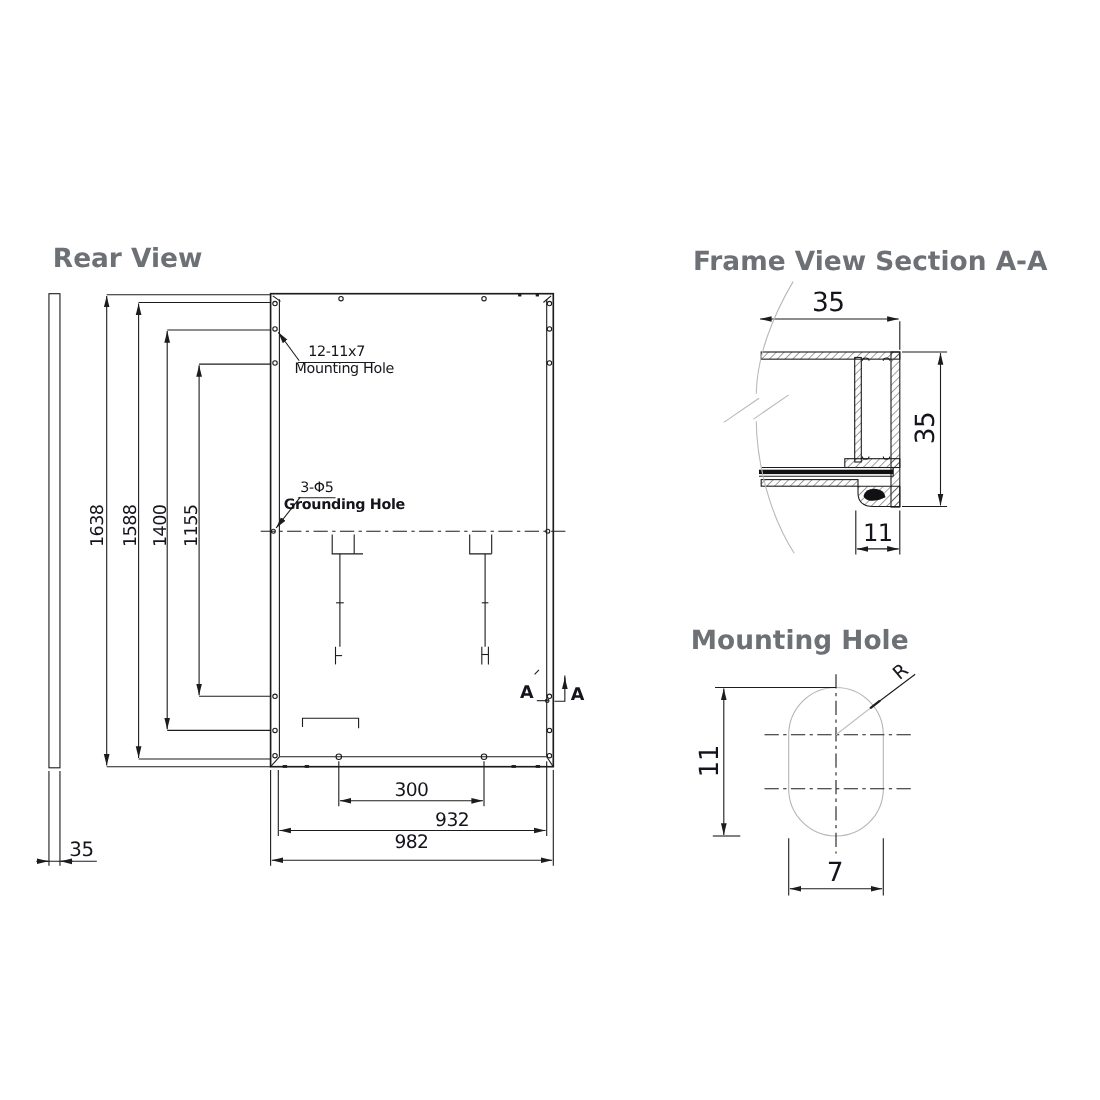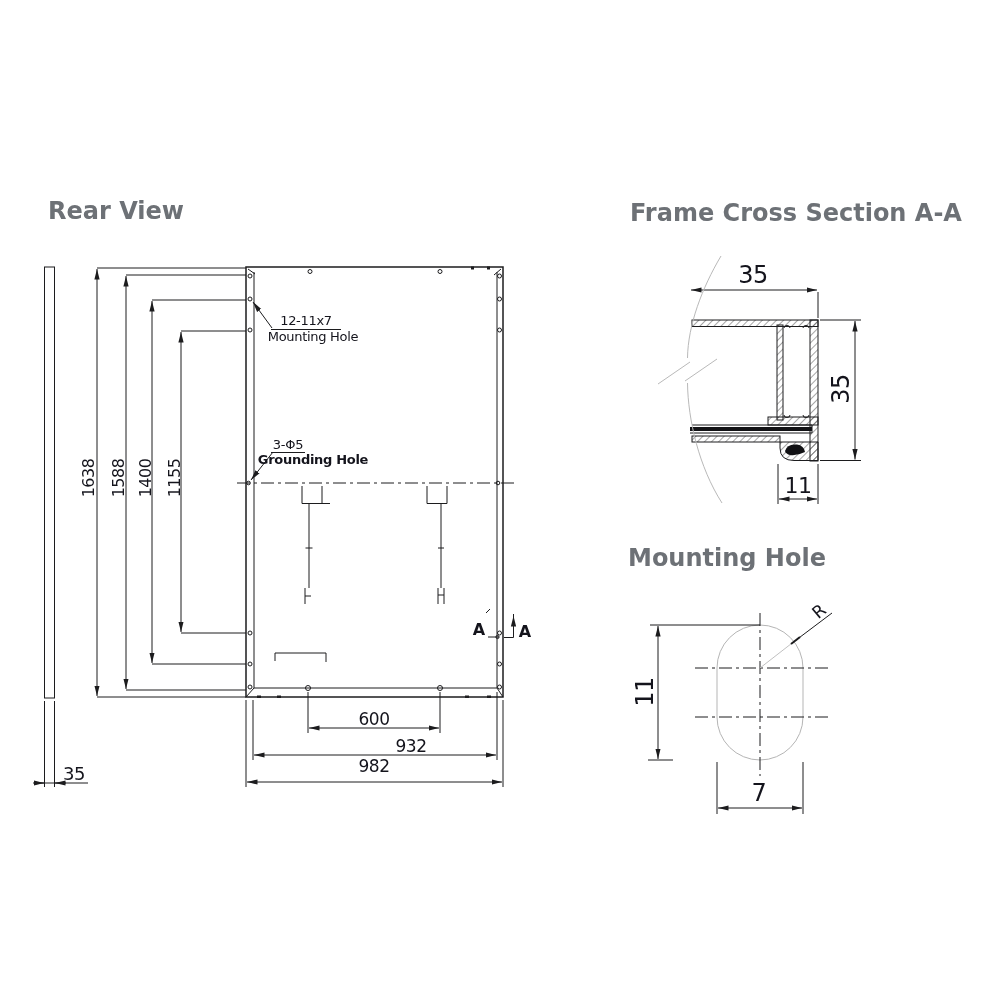--- a/index.html
+++ b/index.html
@@ -1,20 +1,20 @@
 <!DOCTYPE html>
 <html><head>
 <meta charset="utf-8">
 <style>
   html,body{margin:0;padding:0;background:#fff;}
   .canvas{position:relative;width:1000px;height:1000px;background:#ffffff;overflow:hidden;
           font-family:"DejaVu Sans","Liberation Sans",sans-serif;}
   svg.linework{position:absolute;left:0;top:0;}
   .txt{position:absolute;color:#14141c;white-space:nowrap;transform:translate(-50%,-50%);}
-  .title{position:absolute;font-weight:bold;font-size:24px;color:#6d7176;white-space:nowrap;}
+  .title{position:absolute;font-weight:bold;font-size:24px;color:#6d7176;white-space:nowrap;margin-top:24px;}
   .dim-s{font-size:16px;letter-spacing:-0.5px;}
   .dim-m{font-size:17px;letter-spacing:-0.5px;}
   .dim-t{font-size:18px;letter-spacing:-0.5px;}
   .dim-l{font-size:24px;letter-spacing:-0.5px;}
   .dim-l2{font-size:22px;letter-spacing:-0.5px;}
   .callout{font-size:13px;letter-spacing:-0.3px;}
   .sec{font-size:16px;font-weight:600;}
   .rot90{transform:translate(-50%,-50%) rotate(-90deg);}
   .rotR{transform:translate(-50%,-50%) rotate(-40deg);font-size:17px;}
 </style>
@@ -191,29 +191,29 @@
       <line x1="803" y1="762" x2="803" y2="814"></line>
       <line x1="718" y1="808" x2="802" y2="808" marker-start="url(#ar)" marker-end="url(#ar)"></line>
 
       <line x1="760" y1="668" x2="796" y2="640" stroke="#c0c0c0"></line>
       <line x1="795.5" y1="640.5" x2="832" y2="613"></line>
       <line x1="791" y1="644" x2="800" y2="637" stroke-width="2"></line>
     </g>
   </svg>
 
   <div class="title" style="left:48px;top:197px;">Rear View</div>
-  <div class="title" style="left:630px;top:199px;">Frame Cross Section A-A</div>
+  <div class="title" style="left:630px;top:199px;">Frame View Section A-A</div>
   <div class="title" style="left:628px;top:544px;">Mounting Hole</div>
 
   <div class="txt dim-s rot90" style="left:88px;top:478px;">1638</div>
   <div class="txt dim-s rot90" style="left:118px;top:478px;">1588</div>
   <div class="txt dim-s rot90" style="left:145px;top:478px;">1400</div>
   <div class="txt dim-s rot90" style="left:174px;top:478px;">1155</div>
 
-  <div class="txt dim-m" style="left:374px;top:719px;">600</div>
+  <div class="txt dim-m" style="left:374px;top:719px;">300</div>
   <div class="txt dim-m" style="left:375px;top:746px;margin-left:36px;">932</div>
   <div class="txt dim-m" style="left:374px;top:766px;">982</div>
 
   <div class="txt dim-t" style="left:74px;top:773px;">35</div>
 
   <div class="txt callout" style="left:306px;top:320px;">12-11x7</div>
   <div class="txt callout" style="left:313px;top:336px;">Mounting Hole</div>
   <div class="txt callout" style="left:288px;top:444px;">3-Φ5</div>
   <div class="txt callout" style="left:313px;top:459px;font-weight:bold;">Grounding Hole</div>
 

